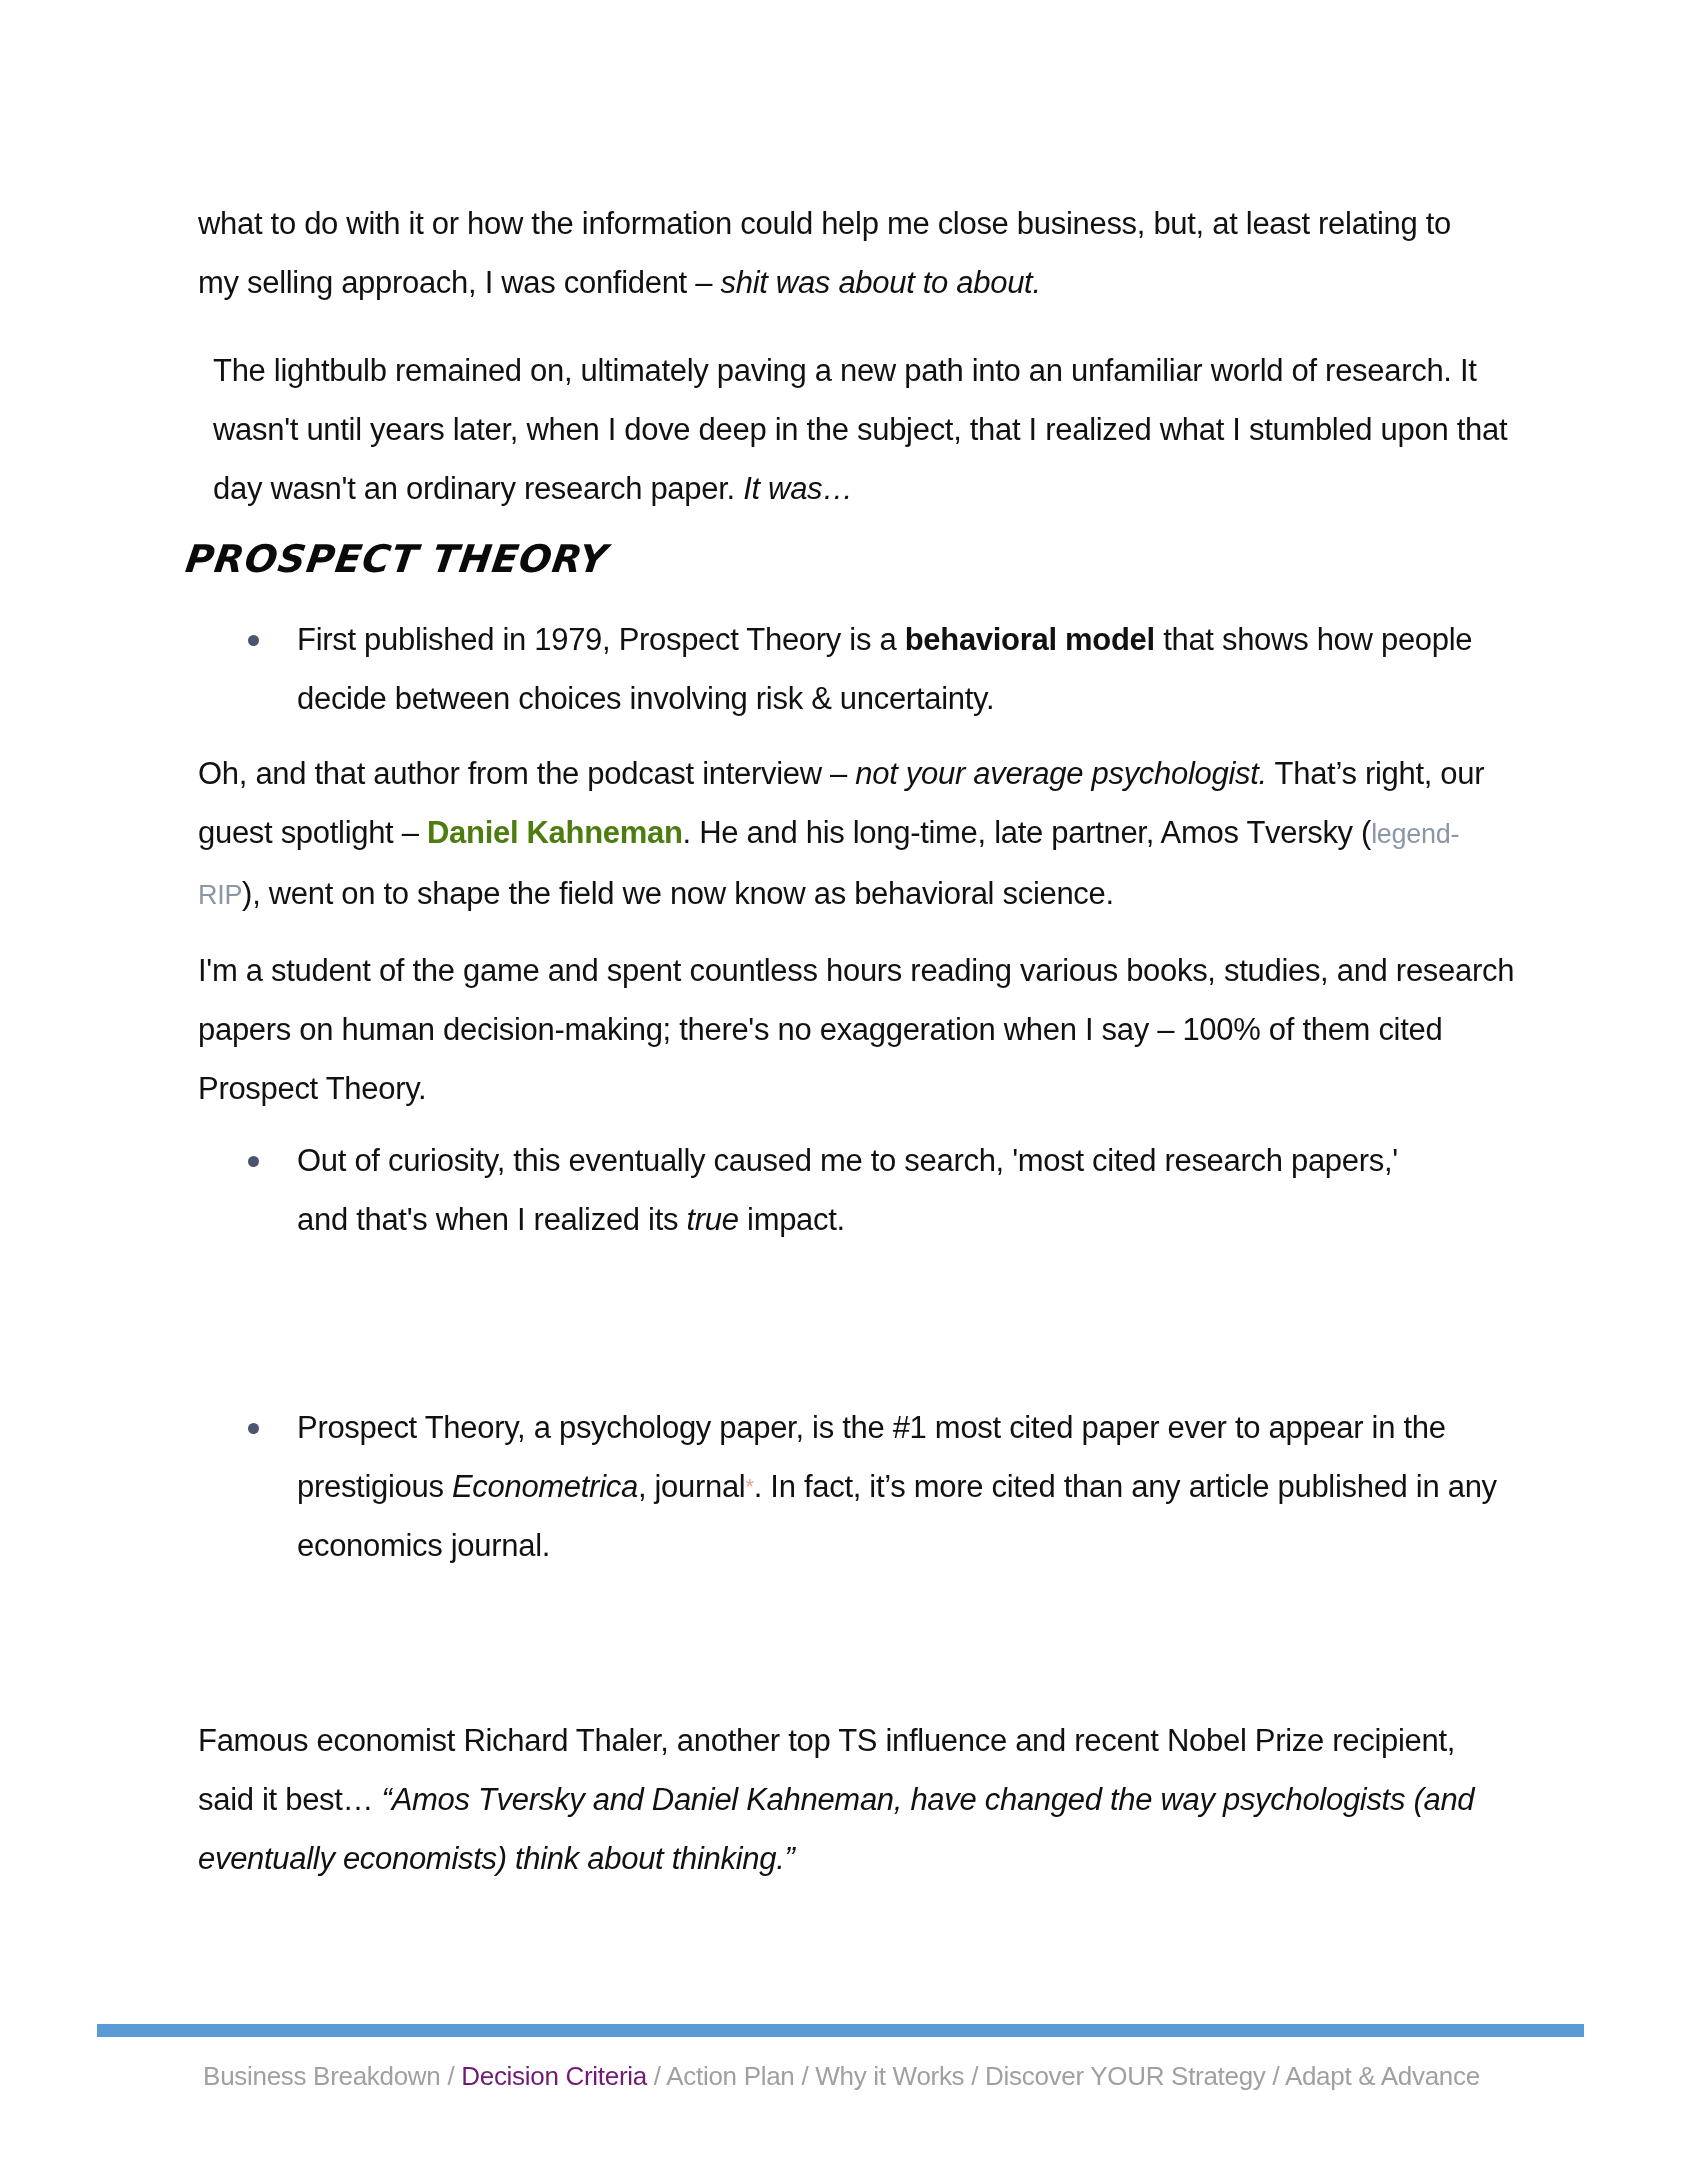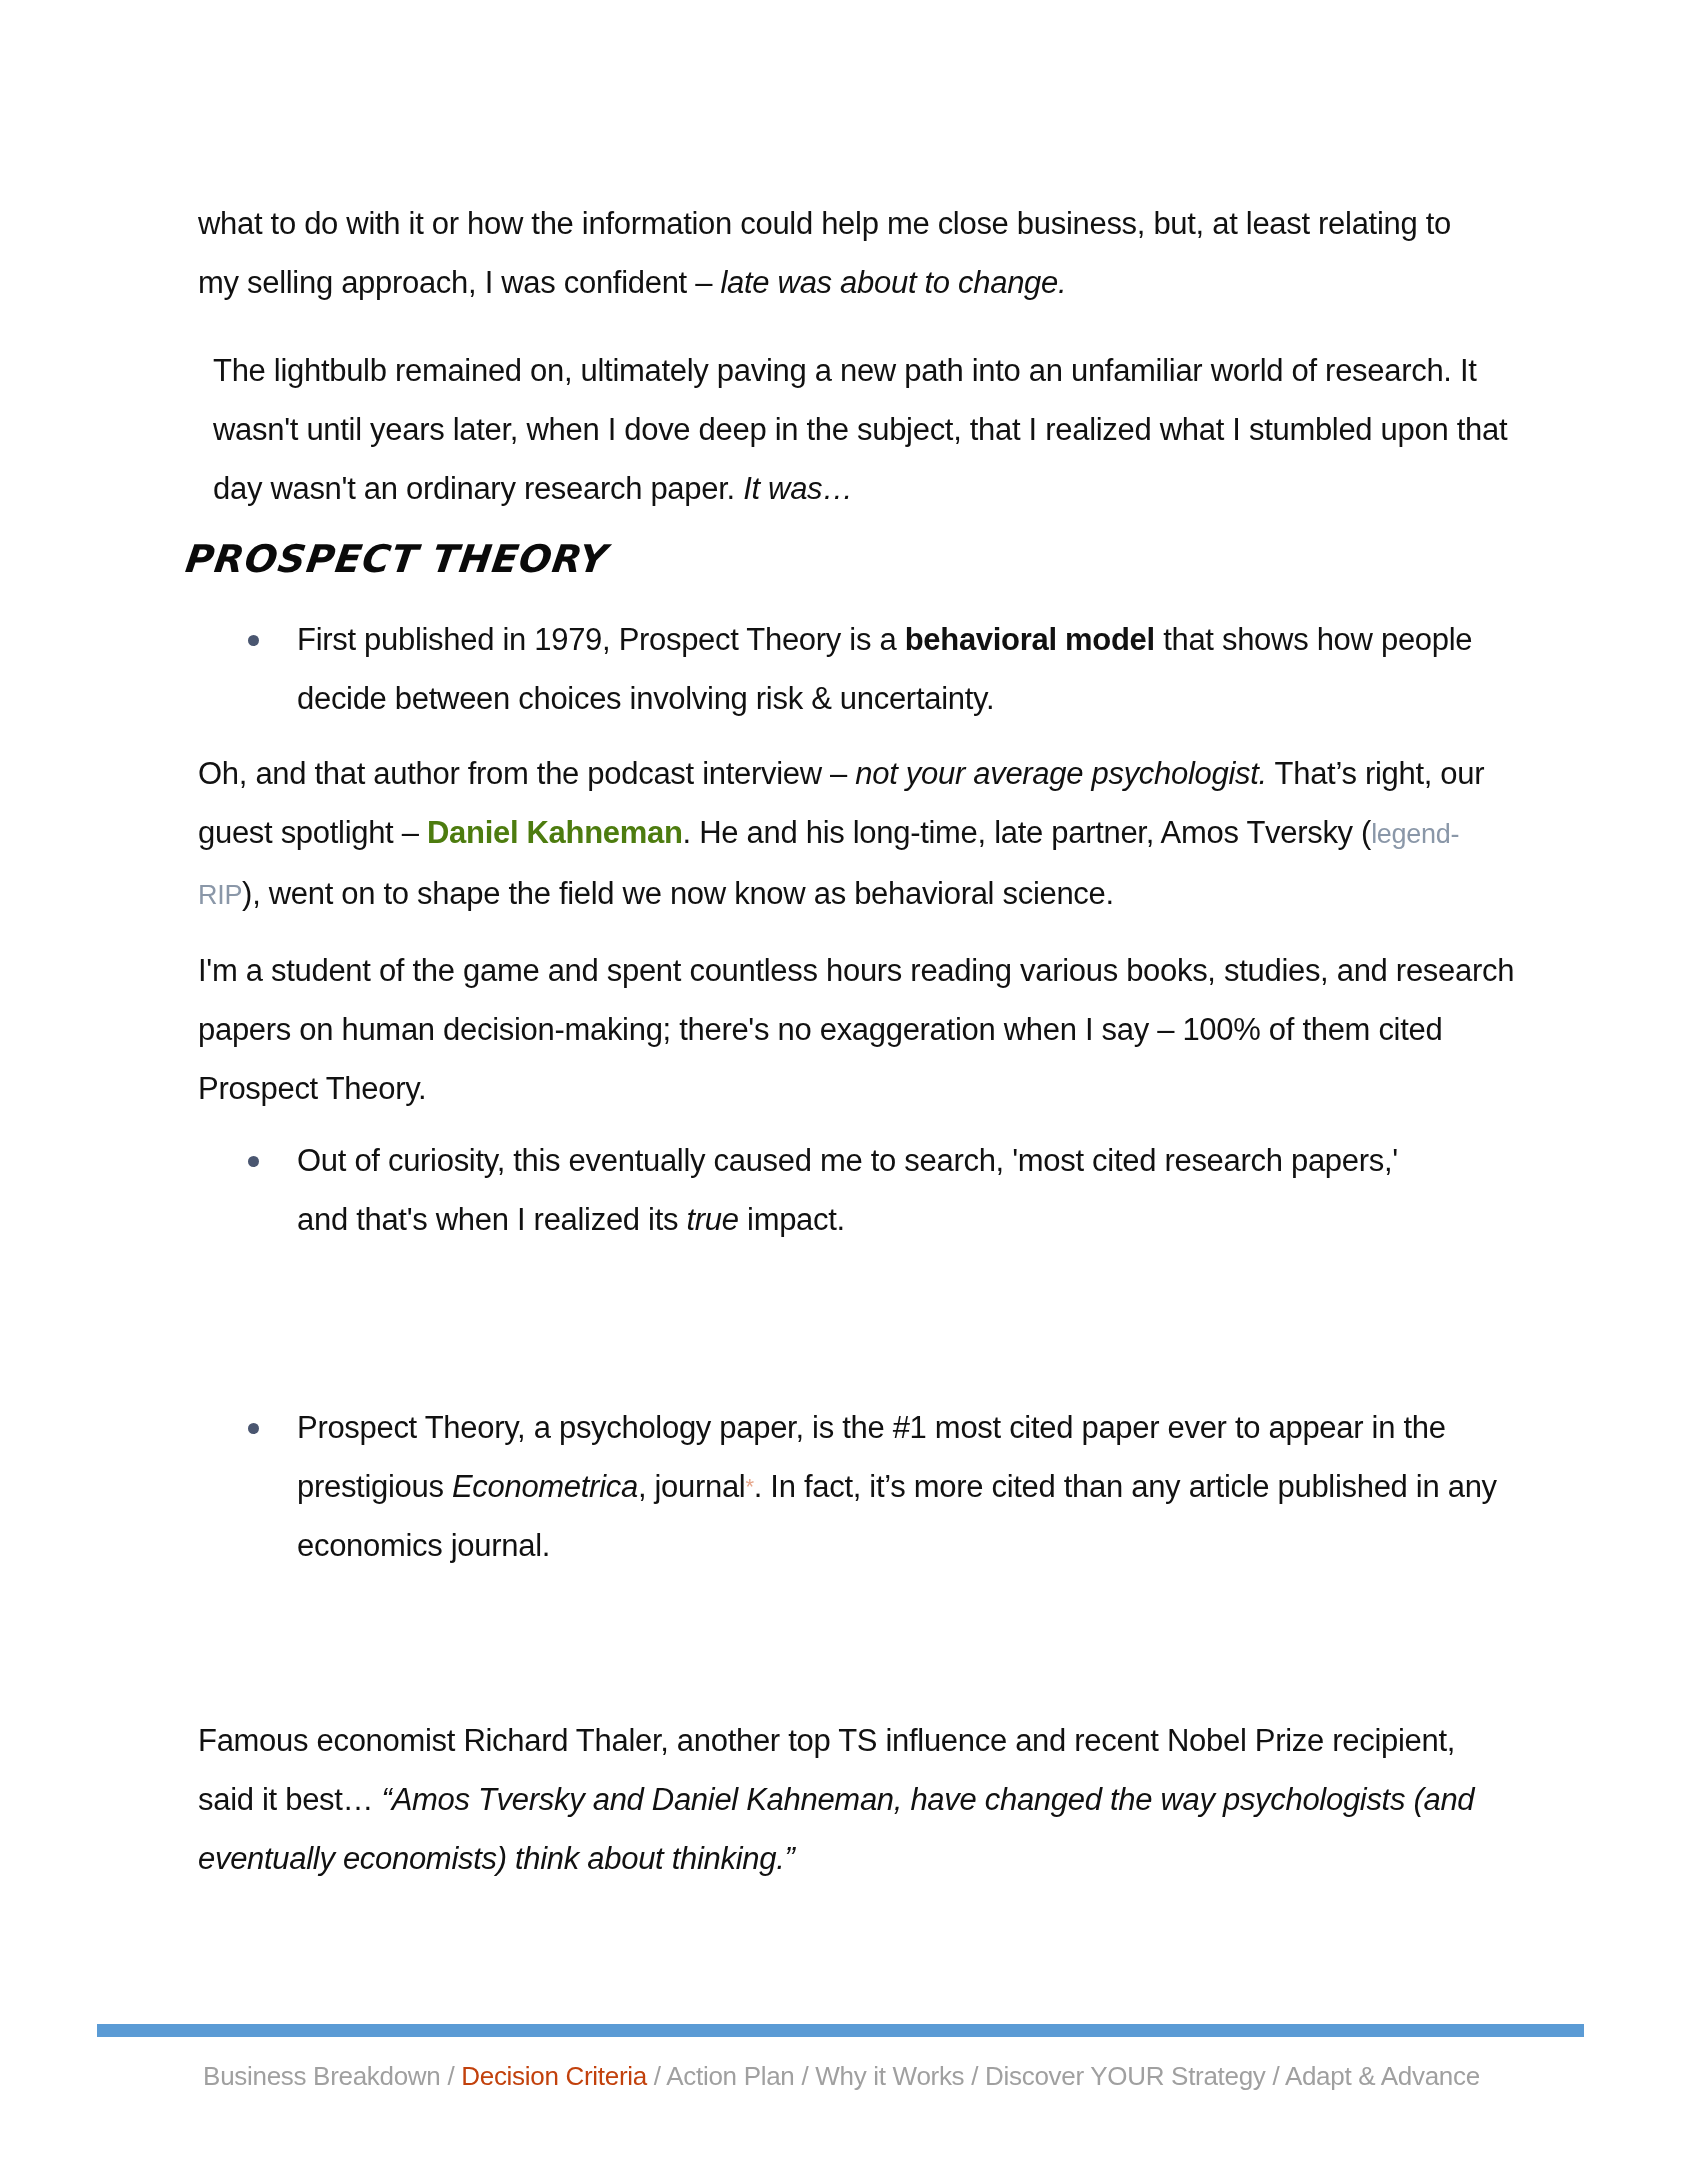--- a/index.html
+++ b/index.html
@@ -32,29 +32,29 @@
       transform: skewX(-8deg);
     }
     .footer-bar {
       position: absolute; left: 97px; top: 2024px; width: 1487px; height: 13px;
       background: #5b9bd5;
     }
     .footer-nav {
       position: absolute; left: 0; top: 2061px; width: 1683px; text-align: center;
       font-size: 26px; color: #a0a0a0; letter-spacing: -0.3px;
     }
-    .footer-nav .active { color: #c2410c; text-align: right; }
+    .footer-nav .active { color: #701a75; text-align: right; }
   </style>
 </head>
 <body>
 
 <div class="page">
 
   <div class="text" style="top:194px; width:1287px;">
-    <p class="p"><span>what to do with it or how the information could help me close business, but, at least relating to my selling approach, I was confident – </span><em>late was about to change.</em></p>
+    <p class="p"><span>what to do with it or how the information could help me close business, but, at least relating to my selling approach, I was confident – </span><em>shit was about to about.</em></p>
   </div>
 
   <div class="text" style="top:341px; width:1317px;margin-left:15px;">
     <p class="p"><span>The lightbulb remained on, ultimately paving a new path into an unfamiliar world of research. It wasn't until years later, when I dove deep in the subject, that I realized what I stumbled upon that day wasn't an ordinary research paper. </span><em>It was…</em></p>
   </div>
 
   <div class="heading">PROSPECT THEORY</div>
 
   <div class="text" style="top:610px; width:1327px;">
     <div class="bullet-row">

